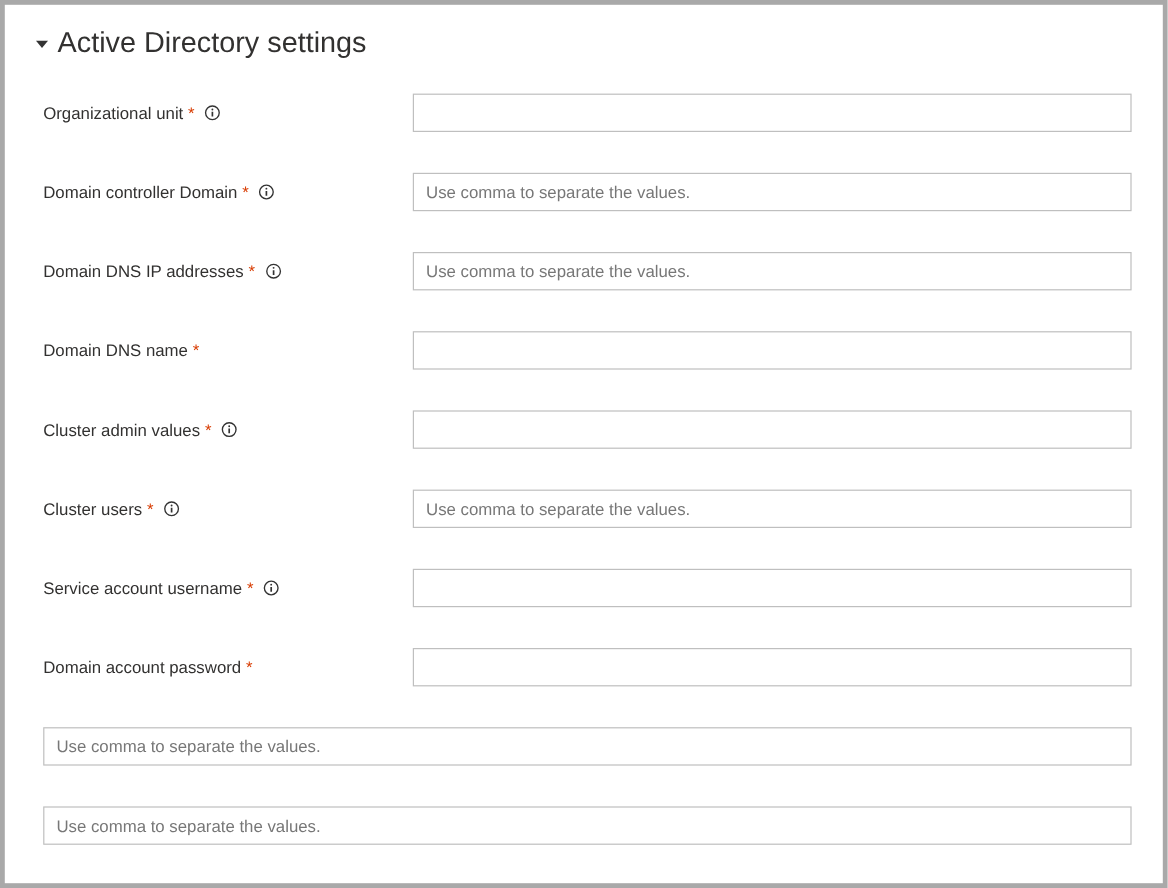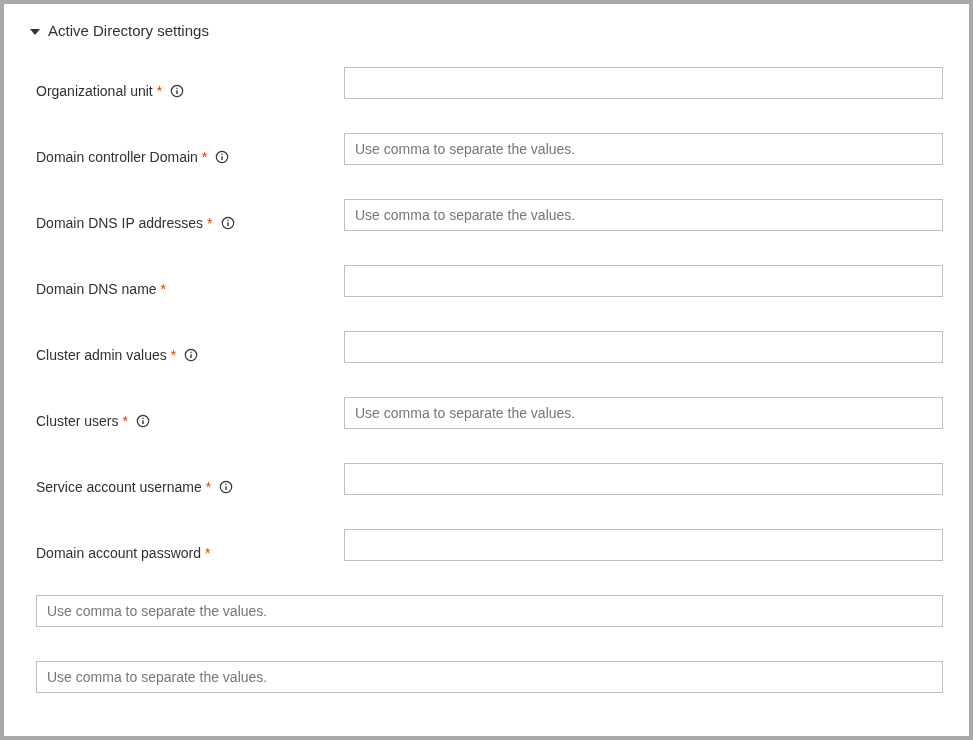--- a/index.html
+++ b/index.html
@@ -31,27 +31,27 @@
       width: 0;
       height: 0;
       border-left: 5px solid transparent;
       border-right: 5px solid transparent;
       border-top: 6px solid #333;
       margin-right: 8px;
       transform: rotate(0deg);
       margin-top: 2px;
     }
     .section-title {
-      font-size: 15px;
+      font-size: 24px;
       color: #323130;
       font-weight: 400;
     }
     .field-row {
       display: flex;
-      align-items: flex-end;
+      align-items: center;
       margin-bottom: 34px;
       margin-left: 6px;
     }
     .field-label-wrap {
       width: 308px;
       display: flex;
       align-items: center;
       flex-shrink: 0;
     }
     .field-label {

